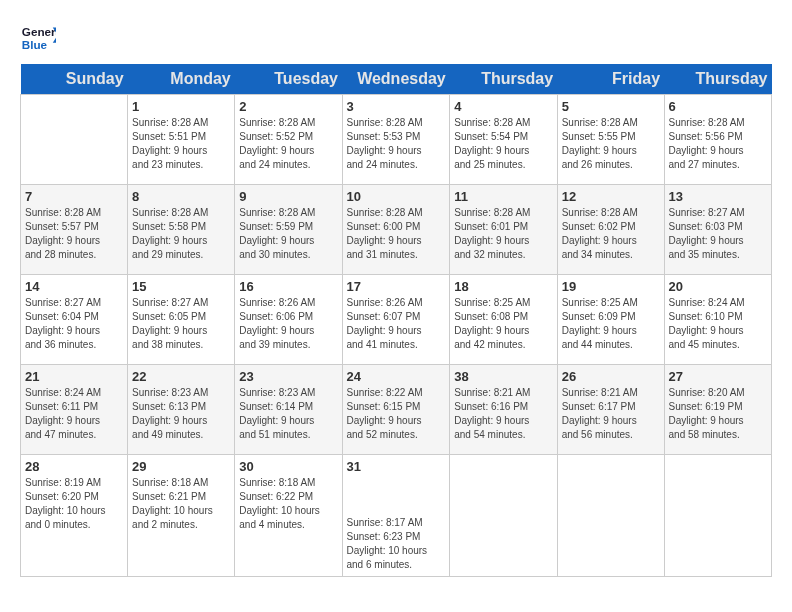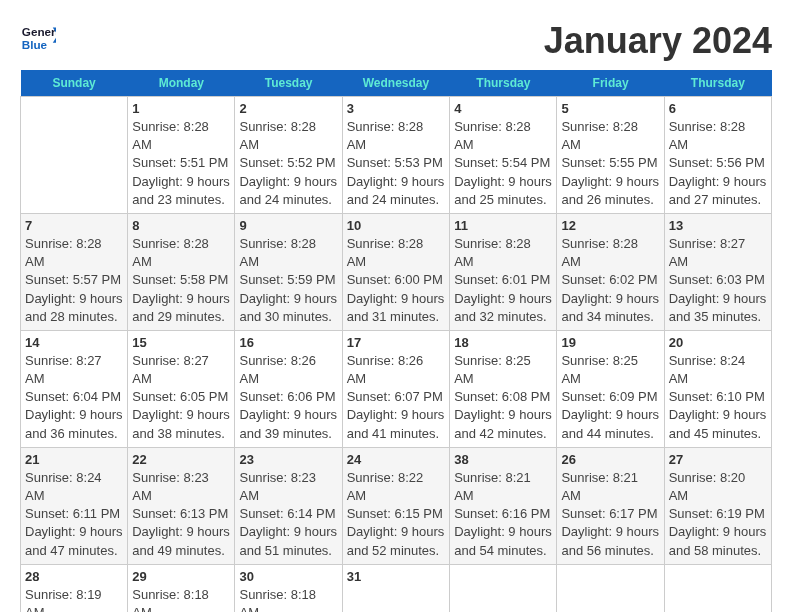--- a/index.html
+++ b/index.html
@@ -38,43 +38,43 @@
       color: #555;
       margin-top: 2px;
     }
     table {
       width: 100%;
       border-collapse: collapse;
       font-size: 11px;
     }
     thead th {
       background-color: #1565c0;
-      color: #5eead4;
+      color: #e5e5e5;
       padding: 6px 4px;
-      text-align: center;
-      font-size: 12px;
+      text-align: right;
+      font-size: 16px;
       font-weight: bold;
     }
     tbody td {
       border: 1px solid #ccc;
       padding: 4px 4px;
       vertical-align: top;
       width: 108px;
       min-height: 80px;
       height: 90px;
     }
     .day-number {
       font-weight: bold;
       font-size: 13px;
       color: #333;
       display: block;
       margin-bottom: 2px;
     }
     .day-info {
-      font-size: 13px;
+      font-size: 10px;
       color: #444;
       line-height: 1.4;
     }
     .empty-cell {
       background: #f9f9f9;
     }
     tbody tr:nth-child(odd) td {
       background-color: #fff;
     }
     tbody tr:nth-child(even) td {
@@ -89,21 +89,20 @@
 
 <div class="header">
   <div class="logo">
     <svg class="logo-icon" viewBox="0 0 40 40" xmlns="http://www.w3.org/2000/svg">
       <text x="2" y="18" font-size="13" font-weight="bold" fill="#1a1a2e">General</text>
       <text x="2" y="32" font-size="13" font-weight="bold" fill="#1565c0">Blue</text>
       <polygon points="32,8 40,20 32,32 38,32 46,20 38,8" fill="#1565c0" transform="scale(0.7) translate(20,4)"></polygon>
     </svg>
   </div>
   <div class="title-section">
-    <div class="month-title">January 2024</div>
   </div>
 </div>
 
 <table>
   <thead>
     <tr id="header-row">
     <th>Sunday</th>
         <th>Monday</th>
         <th>Tuesday</th>
         <th>Wednesday</th>

